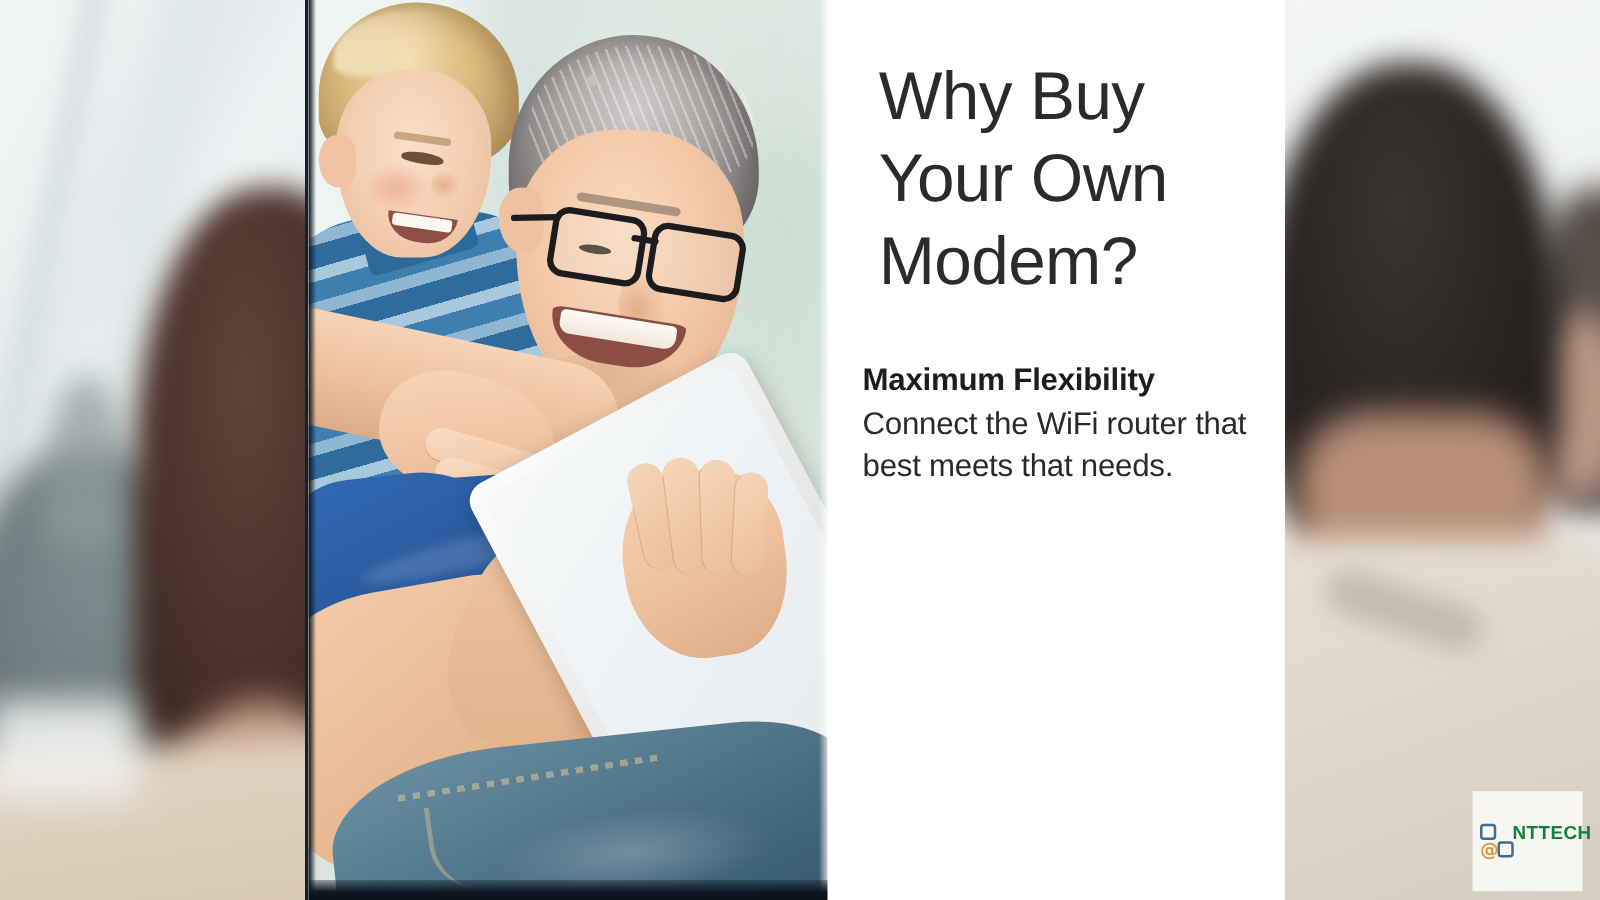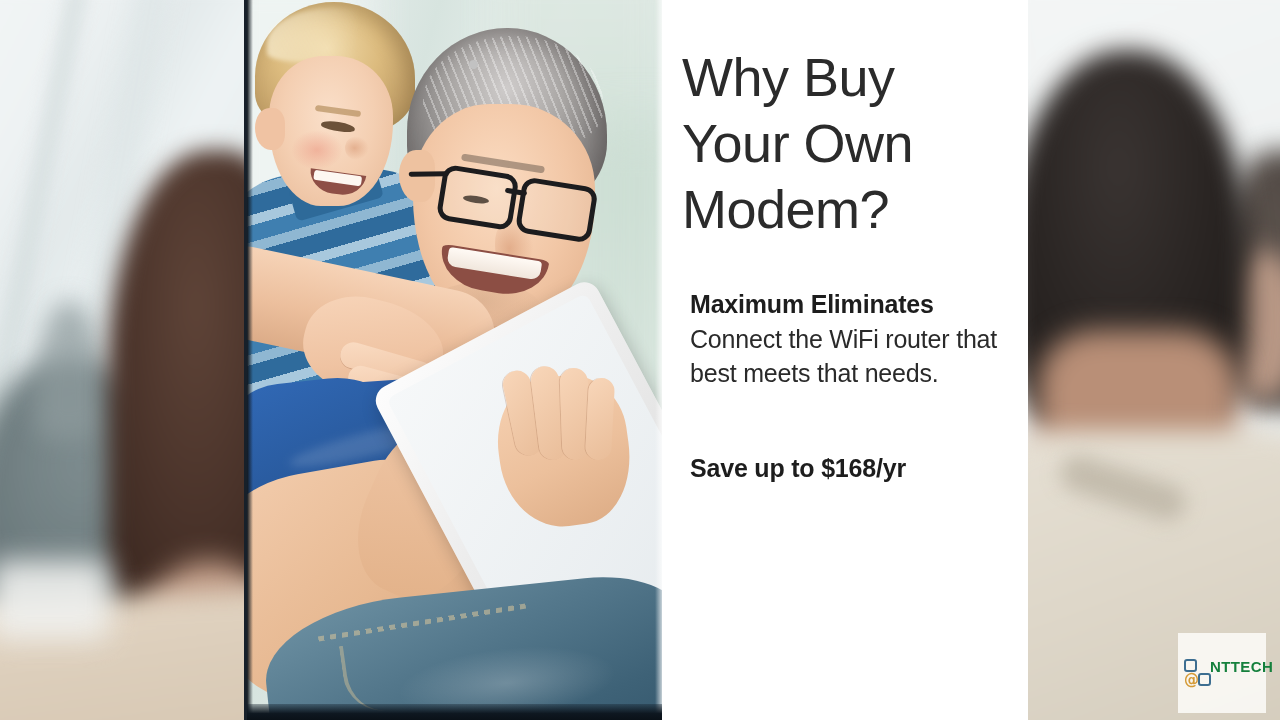--- a/index.html
+++ b/index.html
@@ -645,21 +645,21 @@
     left: 662px;
     top: 0;
     width: 366px;
     height: 720px;
     background: #ffffff;
     padding: 0;
   }
 
   .headline {
     position: absolute;
-    left: 20px;
+    left: 41px;
     top: 8px;
     width: 320px;
     font-size: 54px;
     line-height: 66px;
     font-weight: 300;
     letter-spacing: -0.5px;
     color: #2b2b2b;
     white-space: pre-line;
   }
 
@@ -855,26 +855,25 @@
     <div class="photo-bottom-dark"></div>
   </div>
 
   <div class="content-panel">
 
     <h1 class="headline">Why Buy
 Your Own
 Modem?</h1>
 
     <div class="body-block block-1">
-      <p class="block-title">Maximum Eliminates</p>
+      <p class="block-title">Maximum Flexibility</p>
       <p class="block-text">Connect the WiFi router that best meets that needs.</p>
     </div>
 
     <div class="body-block block-2">
-      <p class="block-title">Save up to $168/yr</p>
     </div>
   </div>
 
   <div class="logo-watermark">
     <div class="logo-inner">
       <div class="logo-marks">
         <span class="sq-top"></span>
         <span class="at-sym">@</span>
         <span class="sq-bottom"></span>
       </div>

